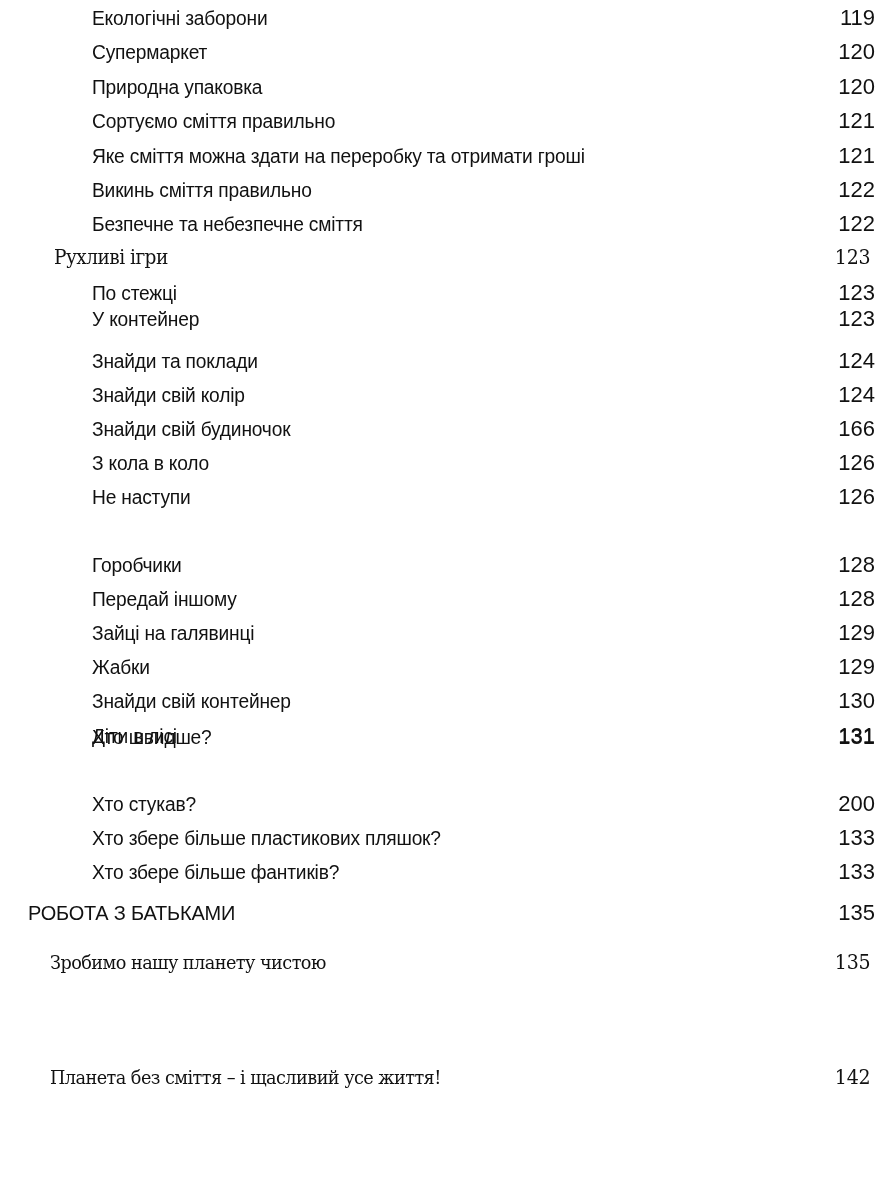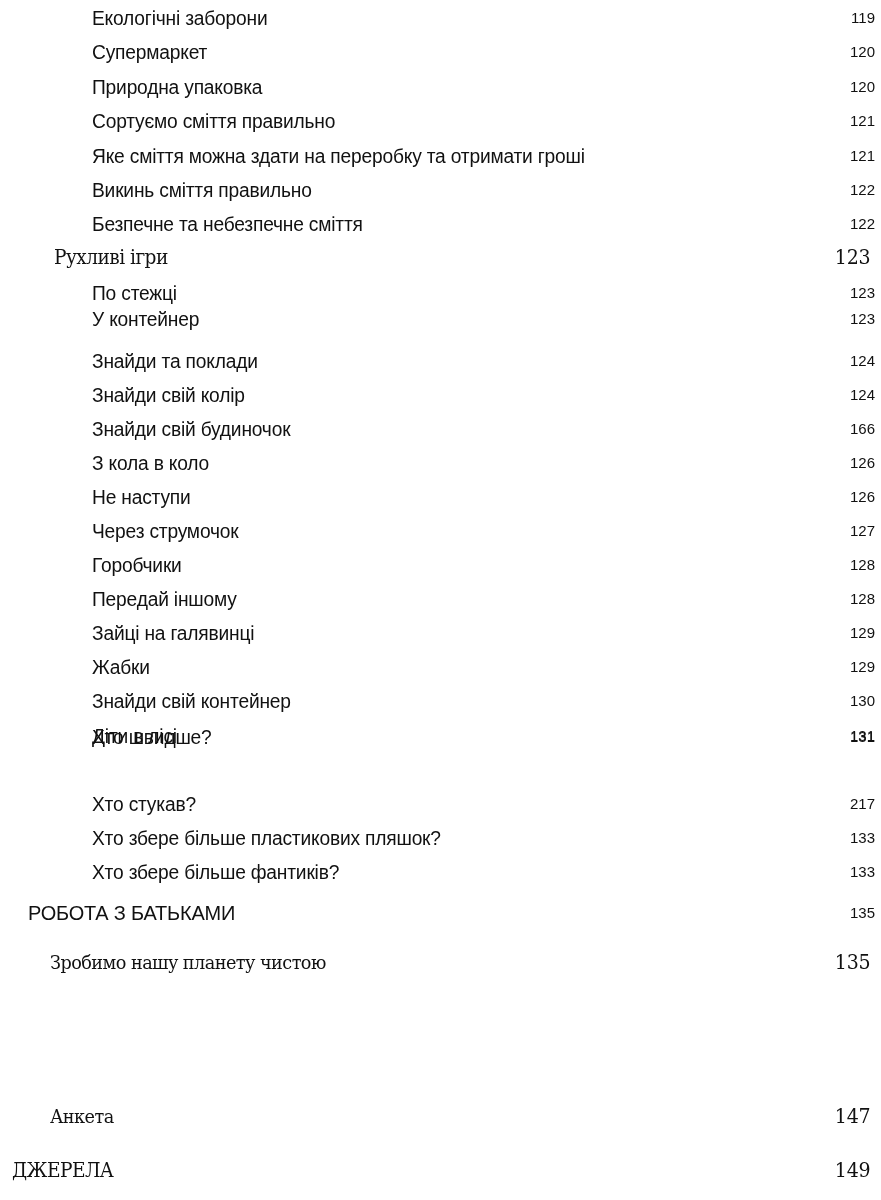--- a/index.html
+++ b/index.html
@@ -41,21 +41,21 @@
   
   .sans .title, .sans .page {
     font-family: "Liberation Sans", sans-serif;
     font-size: 20px;
     letter-spacing: -0.2px;
     transform: scaleX(0.96);
     transform-origin: left center;
   }
   .sans .page {
     right: 6px;
-    font-size: 15px;
+    font-size: 22px;
     letter-spacing: 0;
     transform: none;
   }
   .lvl2 .title { left: 92px; }
   .lvl0sans .title {
     left: 28px;
     font-size: 21px;
     transform: scaleX(0.95);
   }
   
@@ -137,24 +137,20 @@
     <span class="page">166</span>
   </div>
   <div class="row sans lvl2" style="top:448px">
     <span class="title">З кола в коло</span>
     <span class="page">126</span>
   </div>
   <div class="row sans lvl2" style="top:482px">
     <span class="title">Не наступи</span>
     <span class="page">126</span>
   </div>
-  <div class="row sans lvl2" style="top:516px">
-    <span class="title">Через струмочок</span>
-    <span class="page">127</span>
-  </div>
   <div class="row sans lvl2" style="top:550px">
     <span class="title">Горобчики</span>
     <span class="page">128</span>
   </div>
   <div class="row sans lvl2" style="top:584px">
     <span class="title">Передай іншому</span>
     <span class="page">128</span>
   </div>
   <div class="row sans lvl2" style="top:618px">
     <span class="title">Зайці на галявинці</span>
@@ -171,43 +167,39 @@
   <div class="row sans lvl2" style="top:721px">
     <span class="title">Діти в лісі</span>
     <span class="page">131</span>
   </div>
   <div class="row sans lvl2" style="top:722px">
     <span class="title">Хто швидше?</span>
     <span class="page">131</span>
   </div>
   <div class="row sans lvl2" style="top:789px">
     <span class="title">Хто стукав?</span>
-    <span class="page">217</span>
+    <span class="page">200</span>
   </div>
   <div class="row sans lvl2" style="top:823px">
     <span class="title">Хто збере більше пластикових пляшок?</span>
     <span class="page">133</span>
   </div>
   <div class="row sans lvl2" style="top:857px">
     <span class="title">Хто збере більше фантиків?</span>
     <span class="page">133</span>
   </div>
 
   <div class="row sans lvl0sans" style="top:898px">
     <span class="title">РОБОТА З БАТЬКАМИ</span>
     <span class="page">135</span>
   </div>
 
   <div class="row serif lvl1serif-b" style="top:947px">
     <span class="title">Зробимо нашу планету чистою</span>
     <span class="page">135</span>
   </div>
-  <div class="row serif lvl1serif-b" style="top:1101px">
-    <span class="title">Анкета</span>
-    <span class="page">147</span>
-  </div>
-
-  <div class="row serif lvl0serif" style="top:1155px">
-    <span class="title">ДЖЕРЕЛА</span>
-    <span class="page">149</span>
-  </div>
+  <div class="row serif lvl1serif-b" style="top:1062px">
+    <span class="title">Планета без сміття – і щасливий усе життя!</span>
+    <span class="page">142</span>
+  </div>
+
 
 </div>
 
 </body></html>

